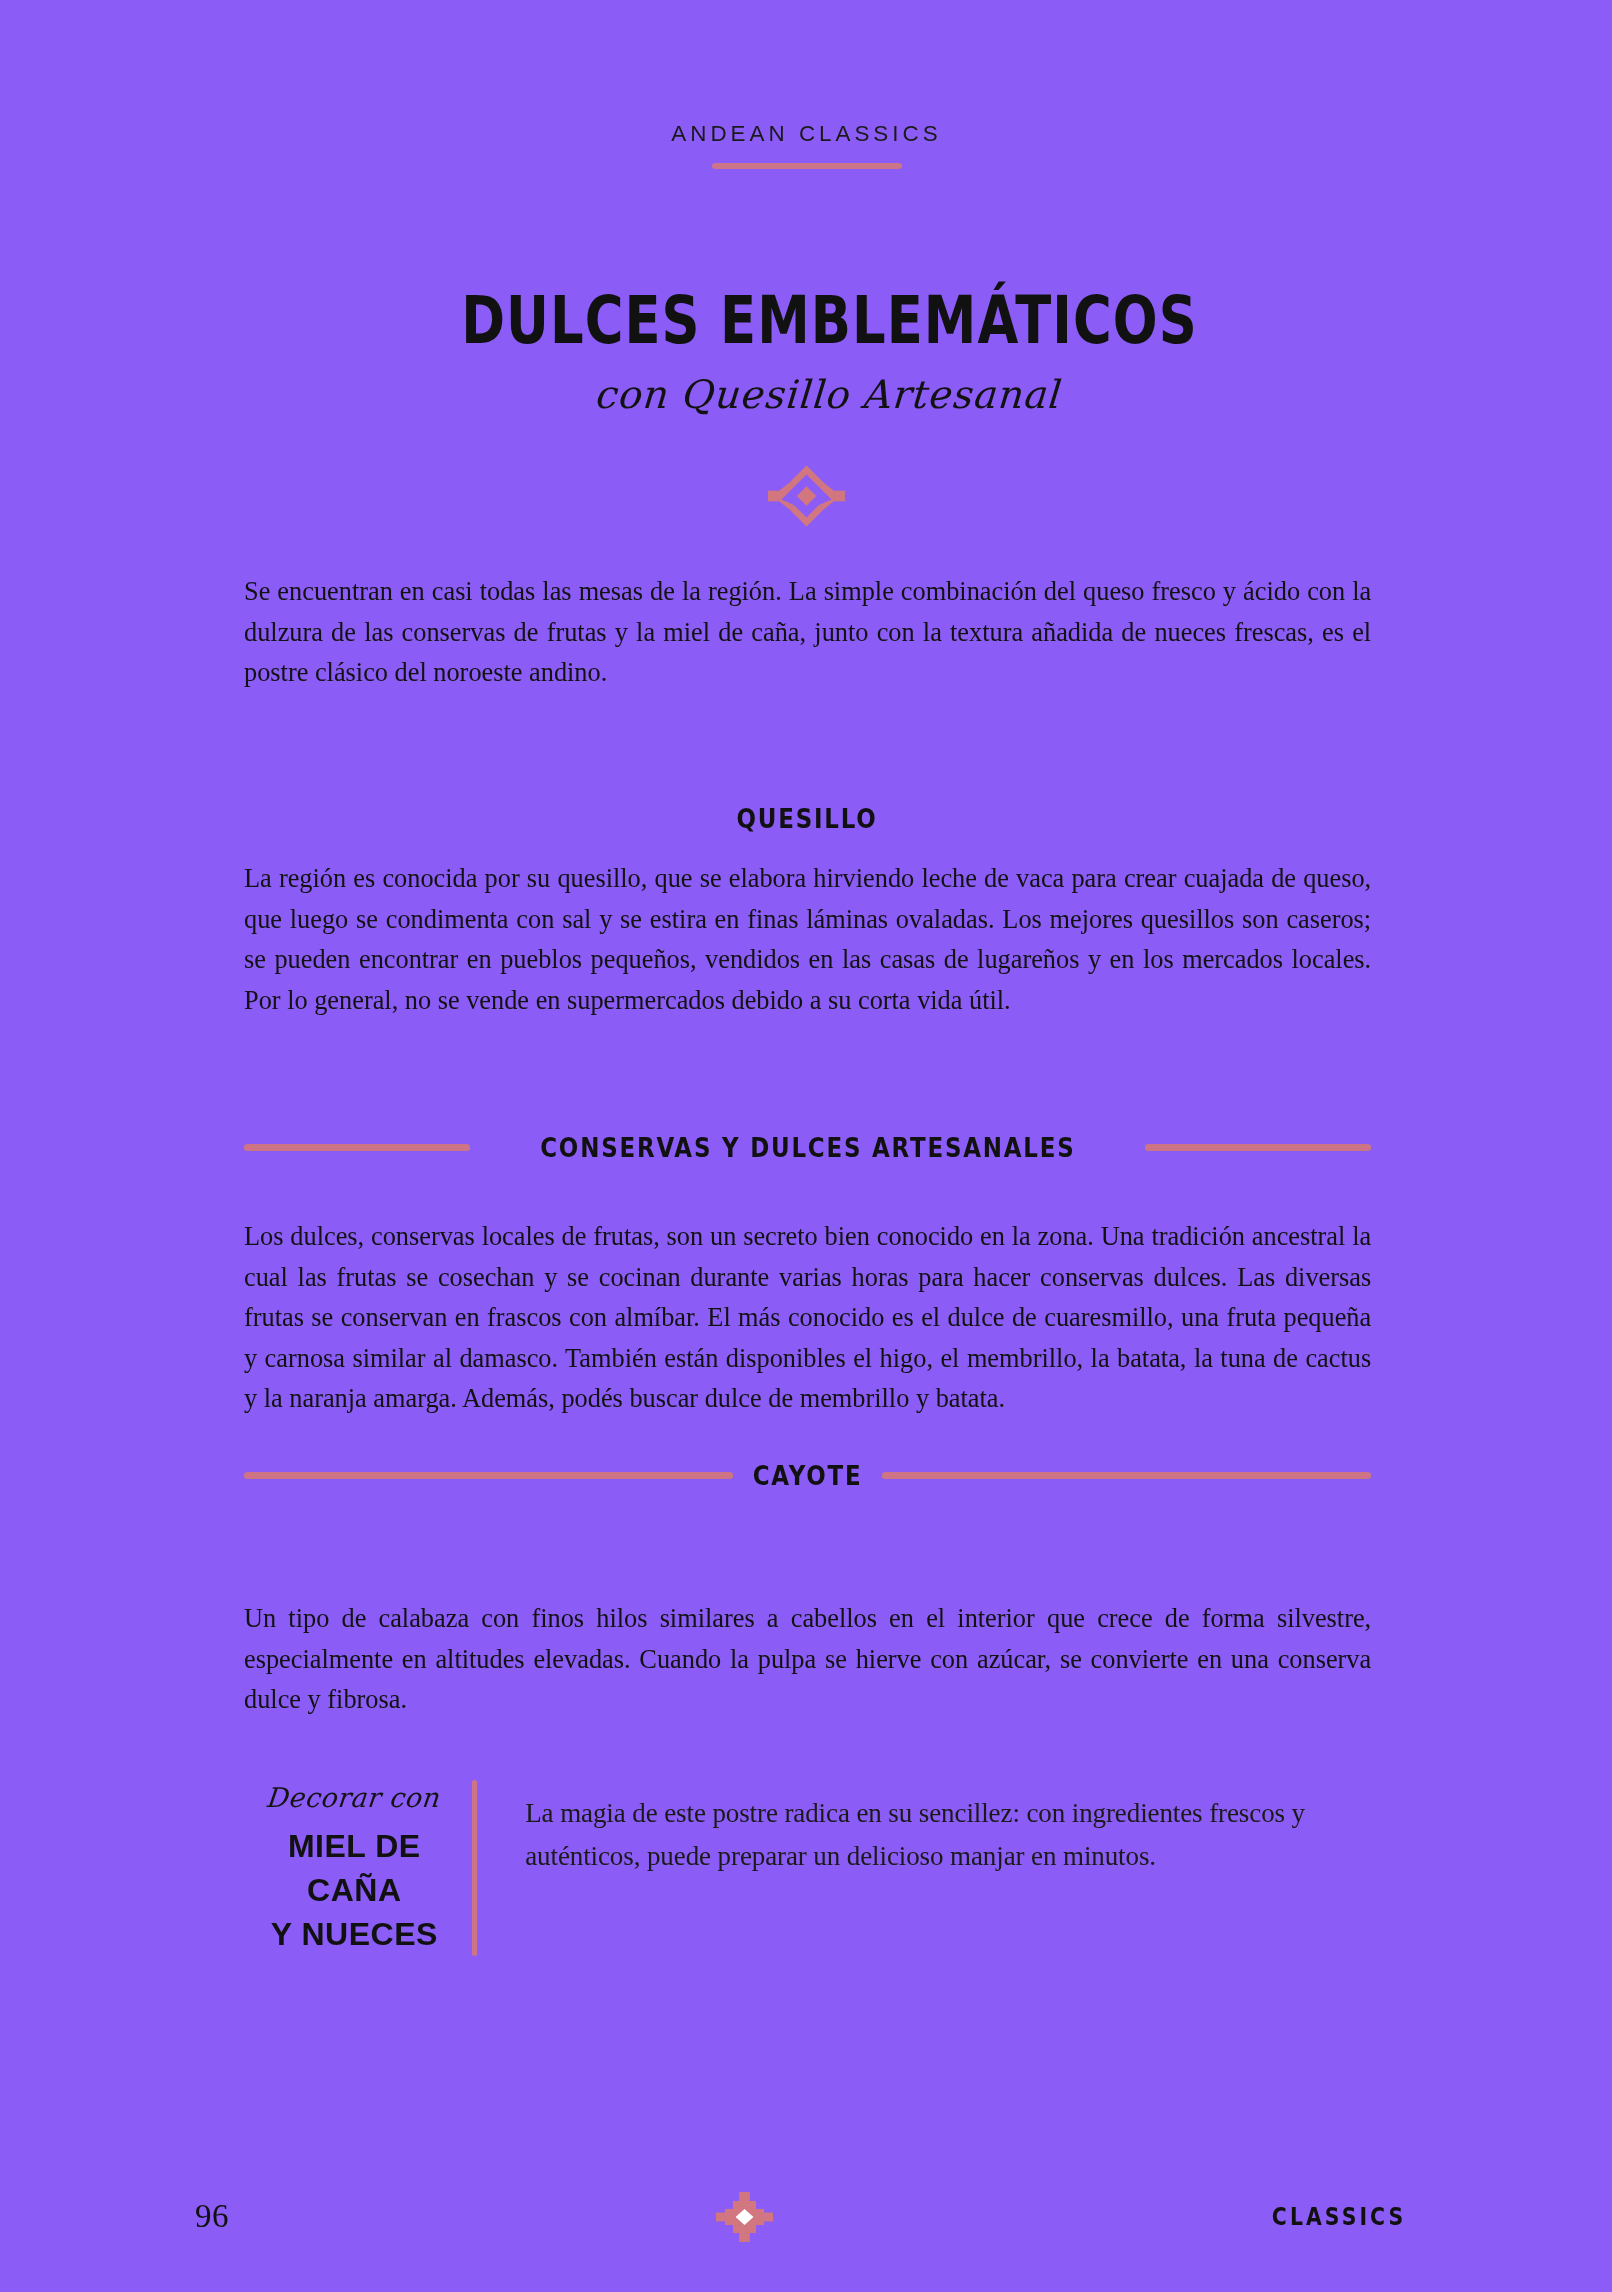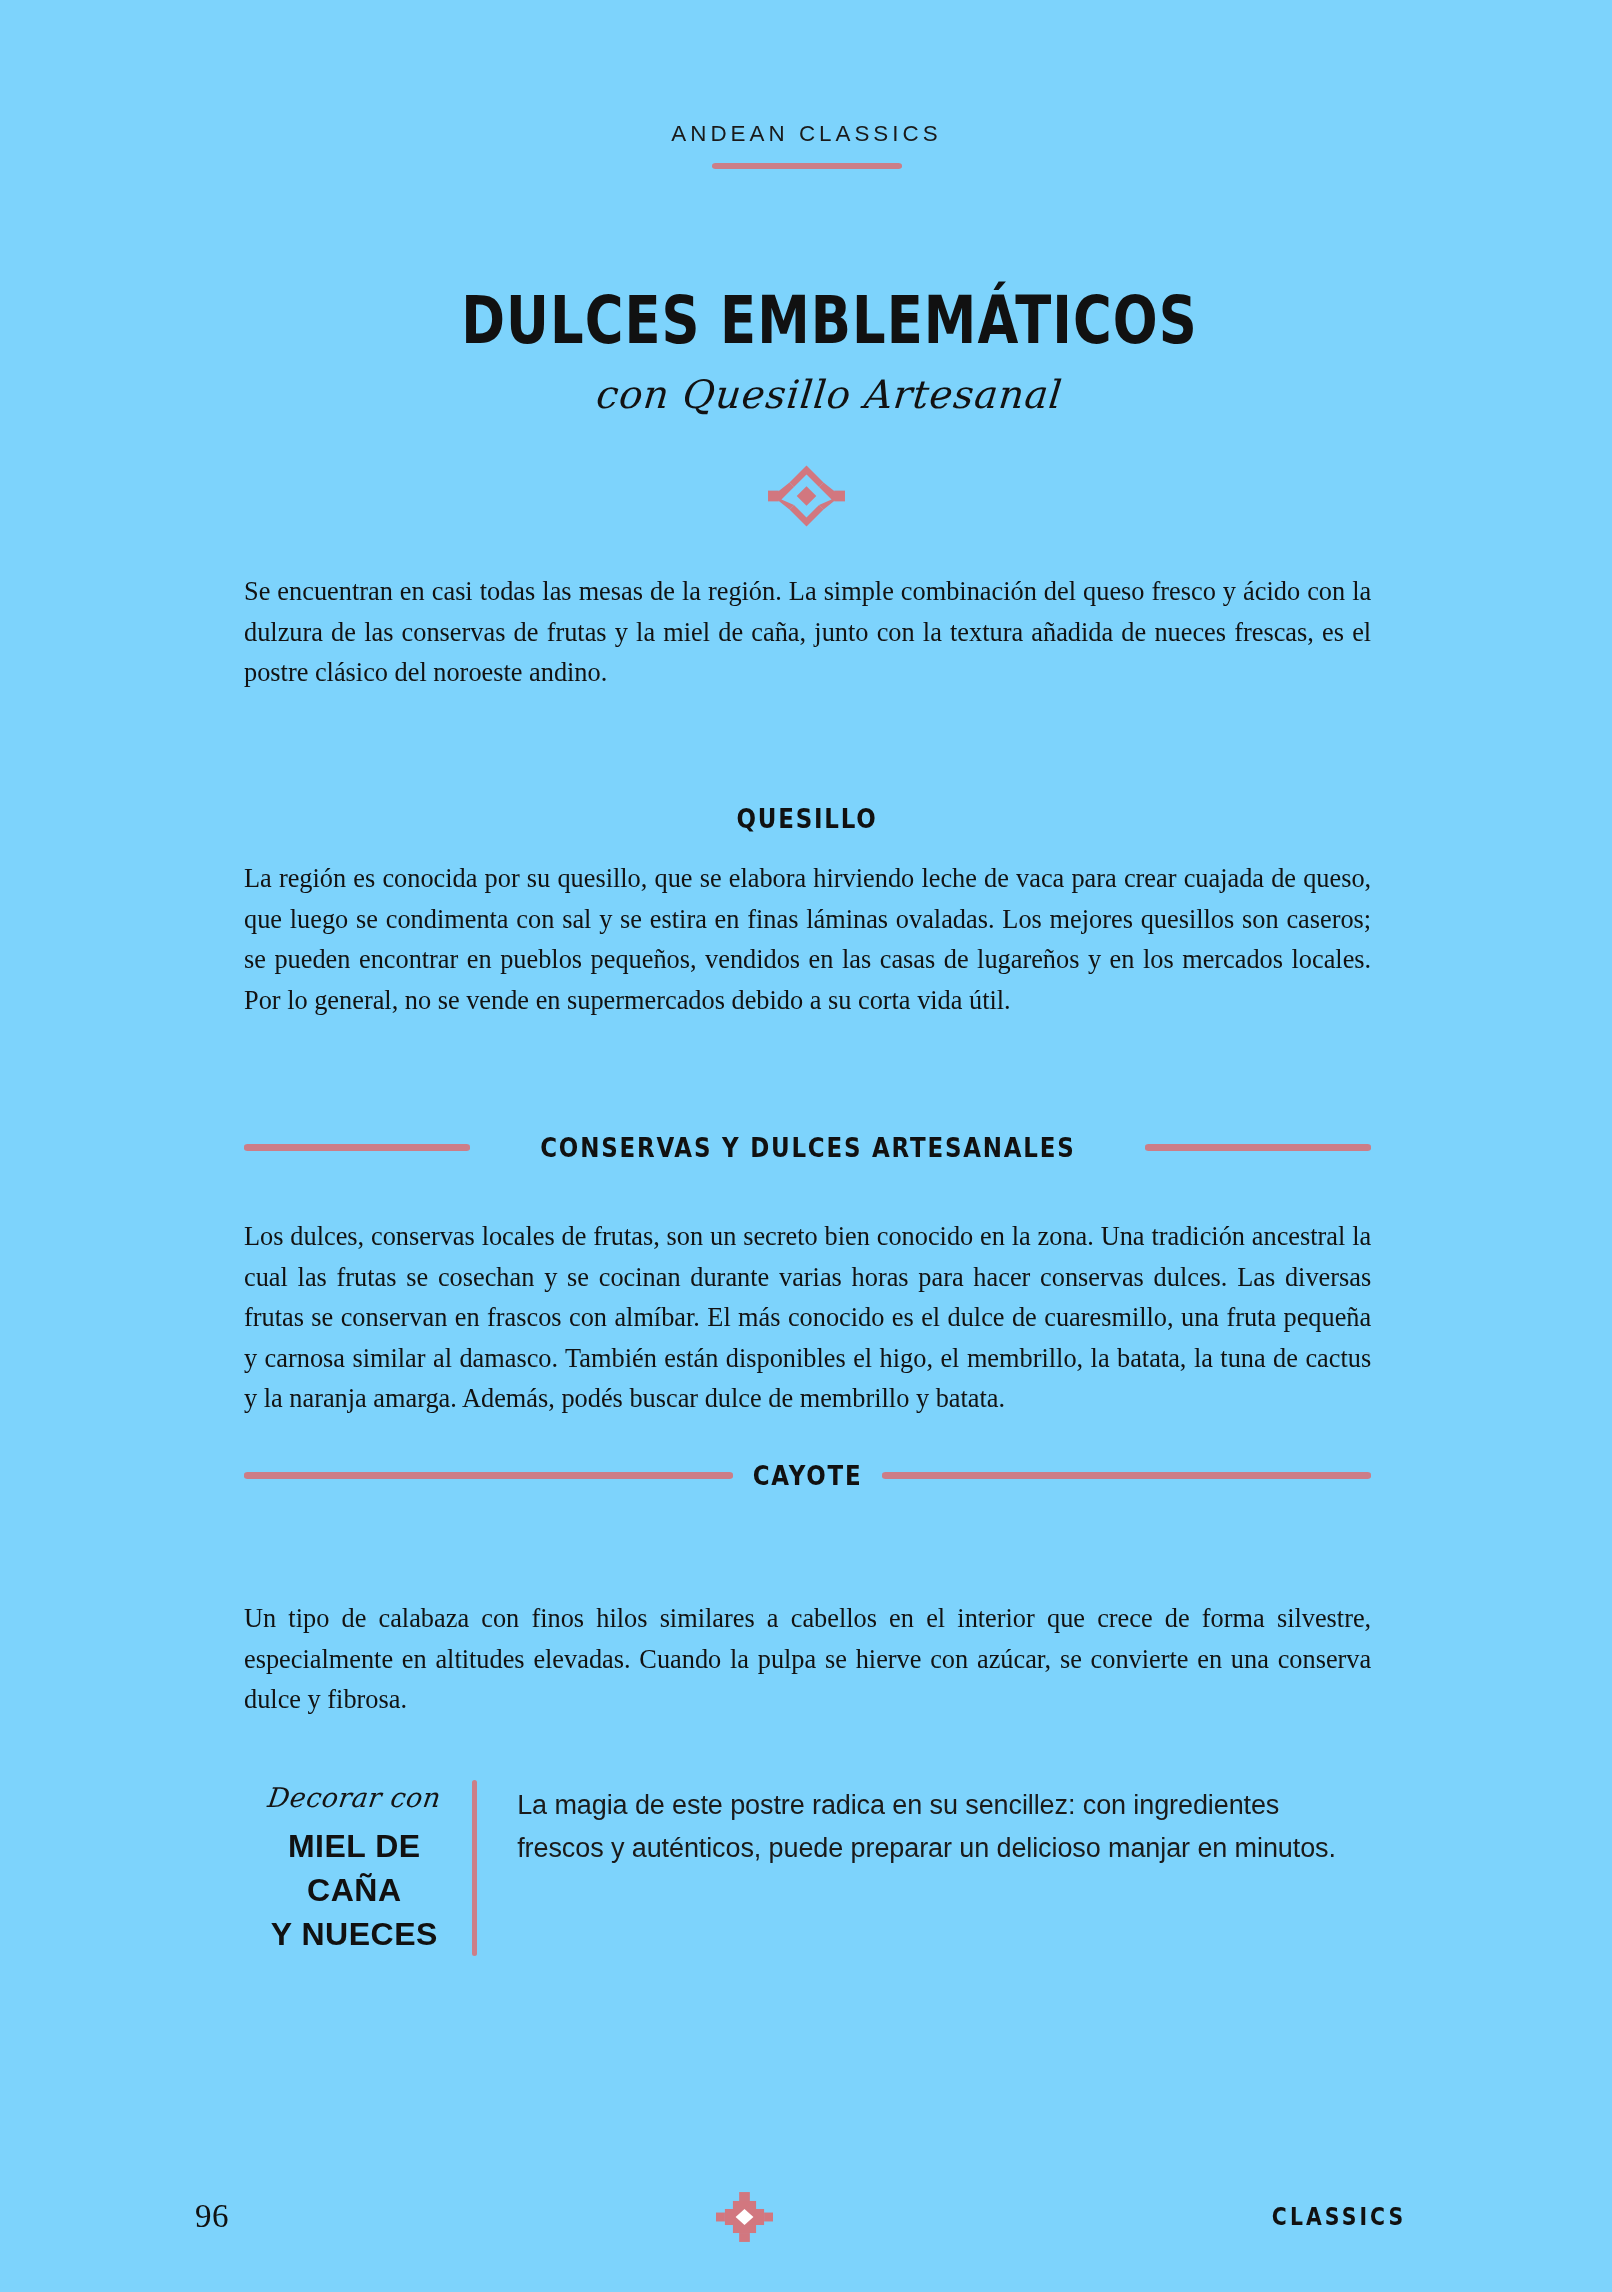--- a/index.html
+++ b/index.html
@@ -5,21 +5,21 @@
   html, body {
     margin: 0;
     padding: 0;
     background: #ffffff;
   }
 
   .page {
     position: relative;
     width: 1613px;
     height: 2293px;
-    background: #7dd3fc;
+    background: #8b5cf6;
     margin: 0 auto;
     overflow: hidden;
     box-sizing: border-box;
   }
 
   
   .running-head {
     position: absolute;
     top: 121px;
     left: 0;
@@ -174,25 +174,25 @@
     border-radius: 2.7px;
     opacity: .93;
     margin: 5.4px 0 0 0;
   }
   .callout-right {
     flex: 1 1 auto;
     padding-left: 36px;
     padding-top: 5.4px;
   }
   .callout-text {
-    font-family: Liberation Sans, sans-serif;
+    font-family: Liberation Serif, serif;
     font-size: 27px;
     line-height: 1.58;
     color: #1a1a1a;
-    margin: 4px;
+    margin: 12px;
     font-weight: 400;
     letter-spacing: -0.1px;
   }
 
   
   .footer {
     position: absolute;
     left: 195px;
     right: 195px;
     top: 2176px;

